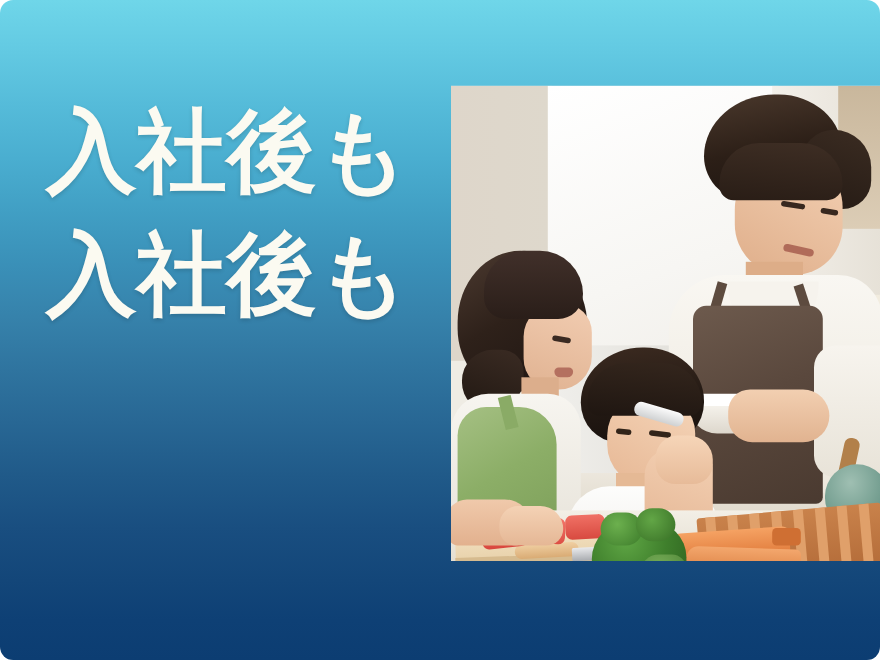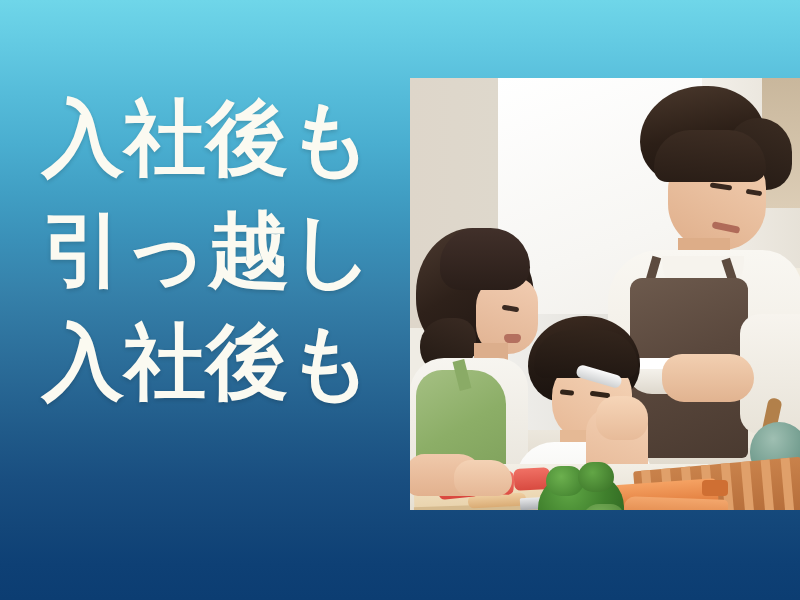--- a/index.html
+++ b/index.html
@@ -21,20 +21,21 @@
       #419fc4 32%,
       #3a90b8 40%,
       #3682ab 48%,
       #2f749f 56%,
       #286794 64%,
       #205a89 72%,
       #194e80 80%,
       #134679 88%,
       #0e4075 94%,
       #0c3d72 100%);
+    border-radius: 12px;
   }
 
   
   #headline {
     position: absolute;
     left: 42px;
     top: 82px;
     width: 350px;
   }
   .hl-line {
@@ -148,21 +149,20 @@
   .bowl-right     { left: 340px;top: 344px;width: 58px;  height: 56px;  background: radial-gradient(ellipse at 40% 30%, #9fbfb2 0%, #6f9a8c 65%, #557c70 100%); border-radius: 30px 30px 26px 26px; }
   .ladle          { left: 354px;top: 320px;width: 14px;  height: 46px;  background: #b2804a; border-radius: 6px; transform: rotate(12deg); }
 </style>
 </head>
 <body>
 
 <div id="banner">
 
   <div id="headline">
     <span class="hl-line">入社後も</span>
-    <span class="hl-line">引っ越し</span>
     <span class="hl-line">入社後も</span>
   </div>
 
   <div id="photo">
 
     <div class="ph wall-left"></div>
     <div class="ph wall-bright"></div>
     <div class="ph wall-right"></div>
     <div class="ph wall-warm"></div>
     <div class="ph window-glow"></div>

